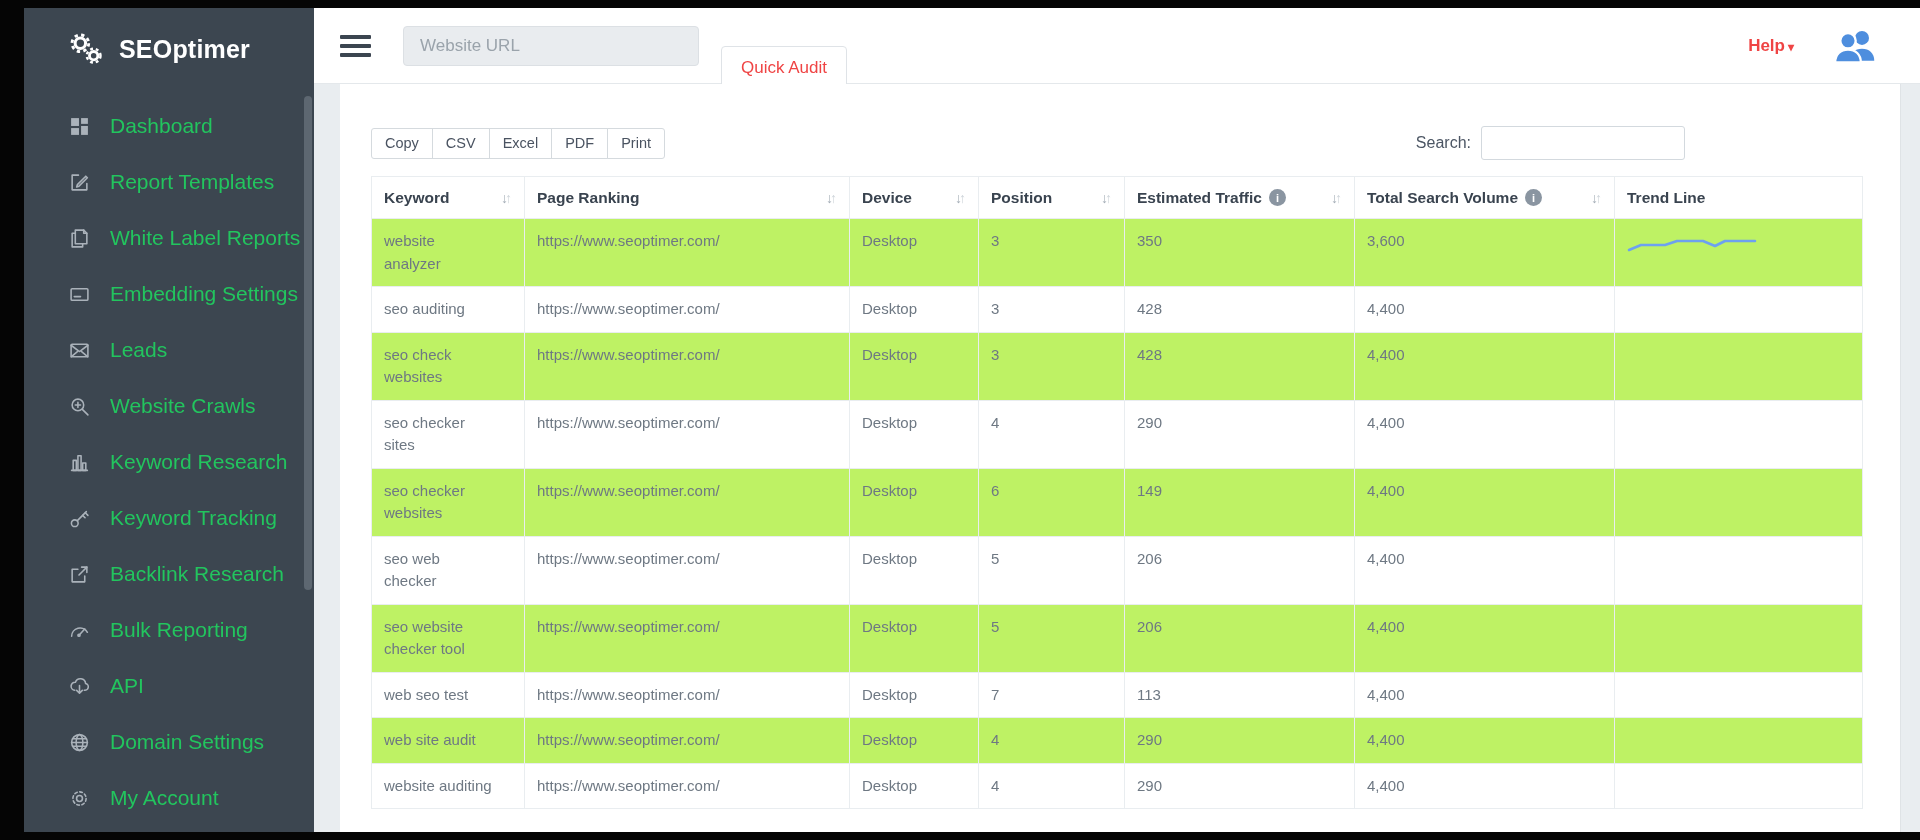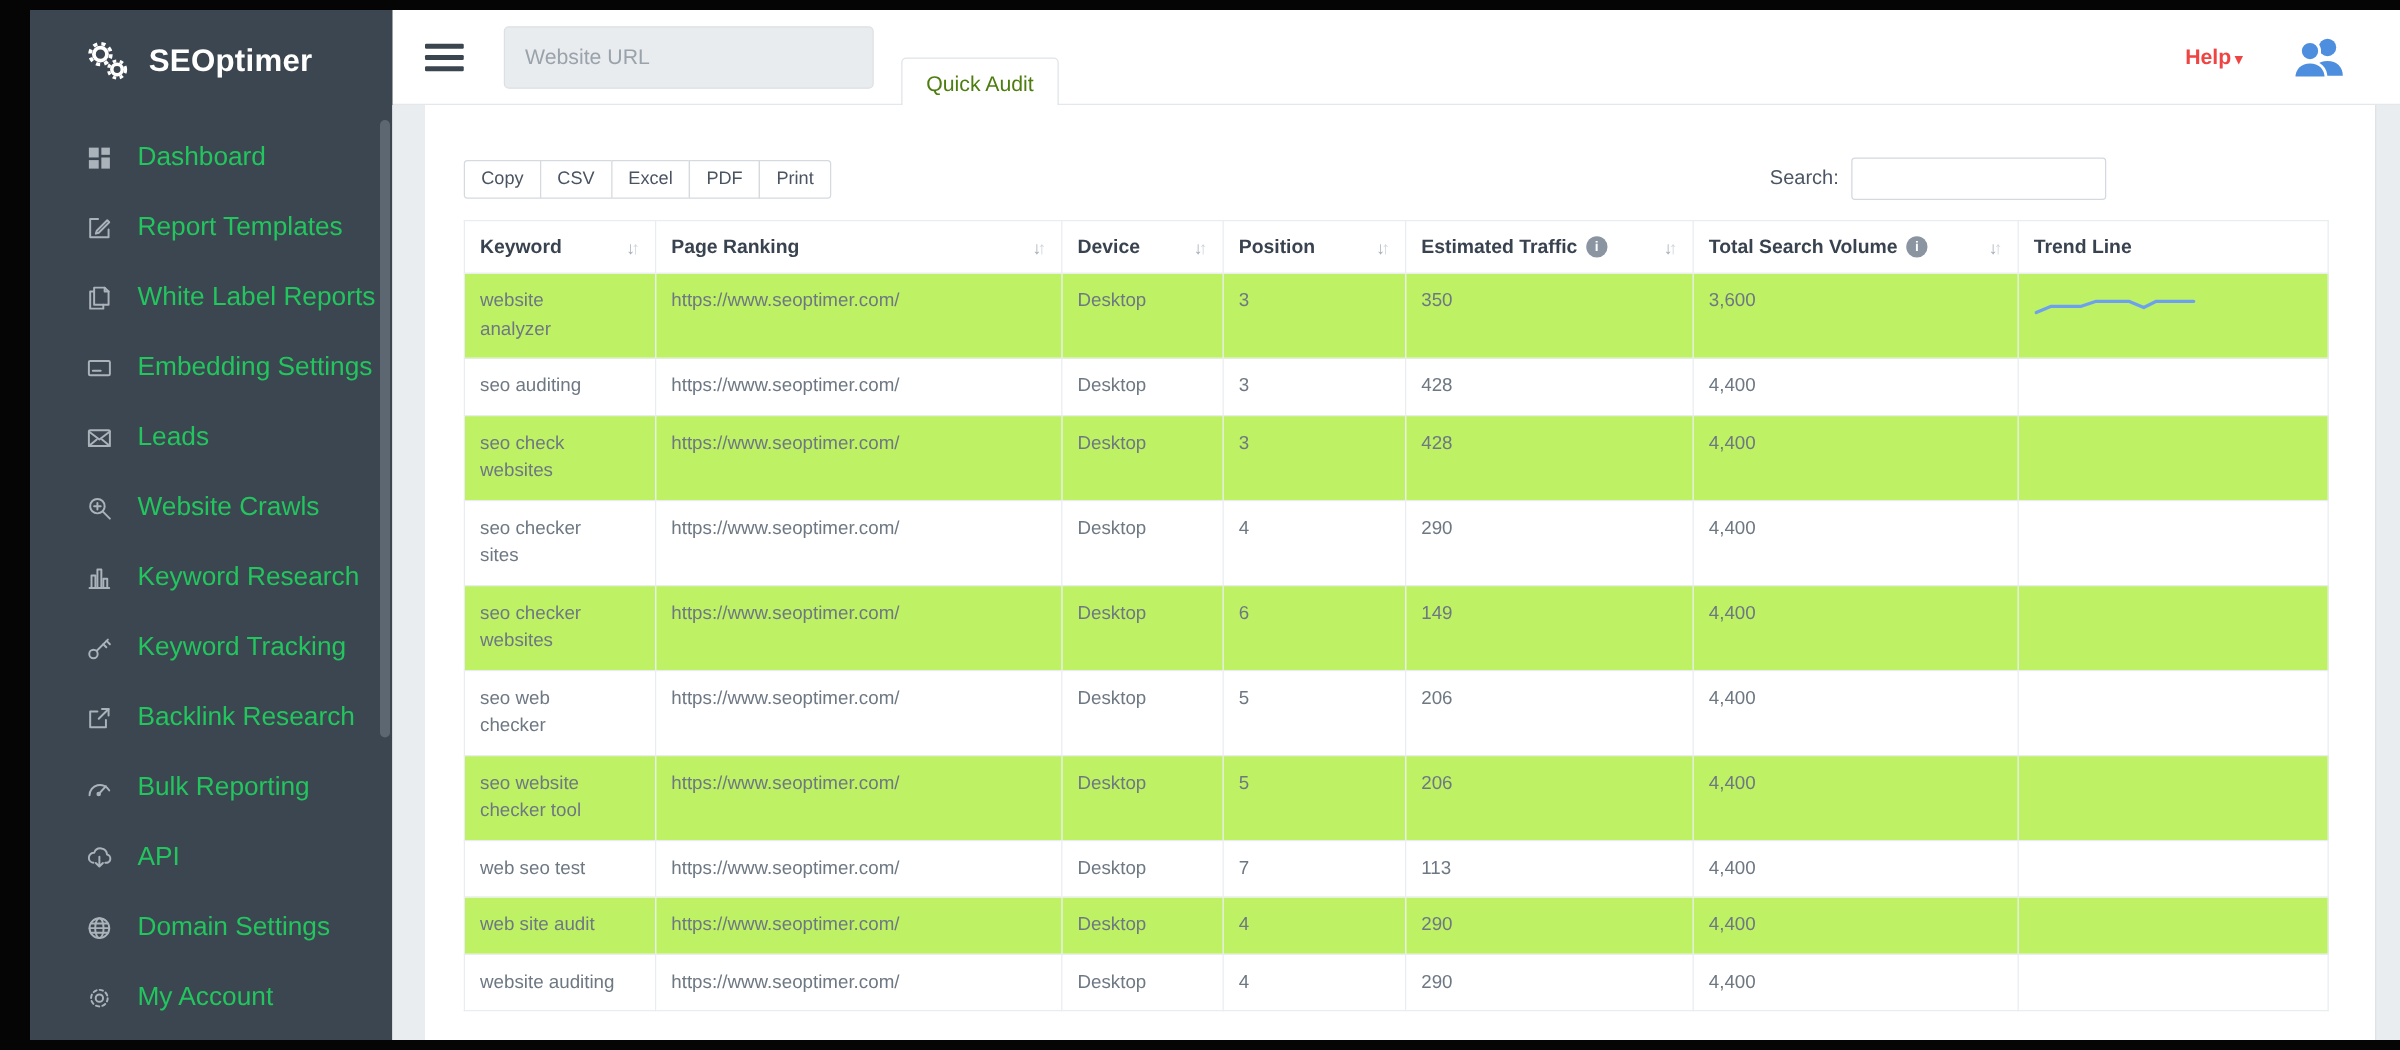--- a/index.html
+++ b/index.html
@@ -26,27 +26,27 @@
   .nav-item svg.filled { fill:#aab2ba; stroke:none; }
   .sb-scroll { position:absolute; top:88px; right:2px; width:8px; height:494px;
                background:#5d6771; border-radius:4px; }
 
   
   .main { flex:1; display:flex; flex-direction:column; min-width:0; }
   .topbar { height:76px; background:#fff; border-bottom:1px solid #e4e8eb;
             display:flex; align-items:center; flex-shrink:0; }
   .hamburger { margin-left:26px; width:31px; cursor:pointer; }
   .hamburger span { display:block; height:4px; background:#3b4550; border-radius:1px; margin:5px 0; }
-  .url-input { margin-left:32px; width:296px; height:50px; background:#e9ecef;
+  .url-input { margin-left:32px; width:296px; height:40px; background:#e9ecef;
                border:1px solid #dce0e4; border-radius:4px; padding:0 16px;
                font-size:17px; color:#4a5361; font-family:inherit; }
   .url-input::placeholder { color:#9aa3ab; }
   .quick-audit { margin-left:22px; height:44px; padding:0 19px; background:#fff;
                  border:1px solid #dfe3e7; border-radius:4px; font-size:17px;
-                 color:#4d7c0f; font-family:inherit; cursor:pointer;margin-top:44px; }
+                 color:#ef4444; font-family:inherit; cursor:pointer;margin-top:44px; }
   .topbar-right { margin-left:auto; display:flex; align-items:center; gap:40px; margin-right:46px; }
   .help { color:#ef4444; font-weight:bold; font-size:17px; cursor:pointer; }
   .help .caret { font-size:12px; margin-left:3px; }
   .avatar { cursor:pointer; line-height:0; }
 
   
   .content { flex:1; position:relative; background:#fff;
              padding:42px 38px 0 57px; overflow:hidden; }
   .gutter-left { position:absolute; left:0; top:0; bottom:0; width:26px; background:#e9edf0; }
   .scroll-right { position:absolute; right:0; top:0; bottom:0; width:22px;

